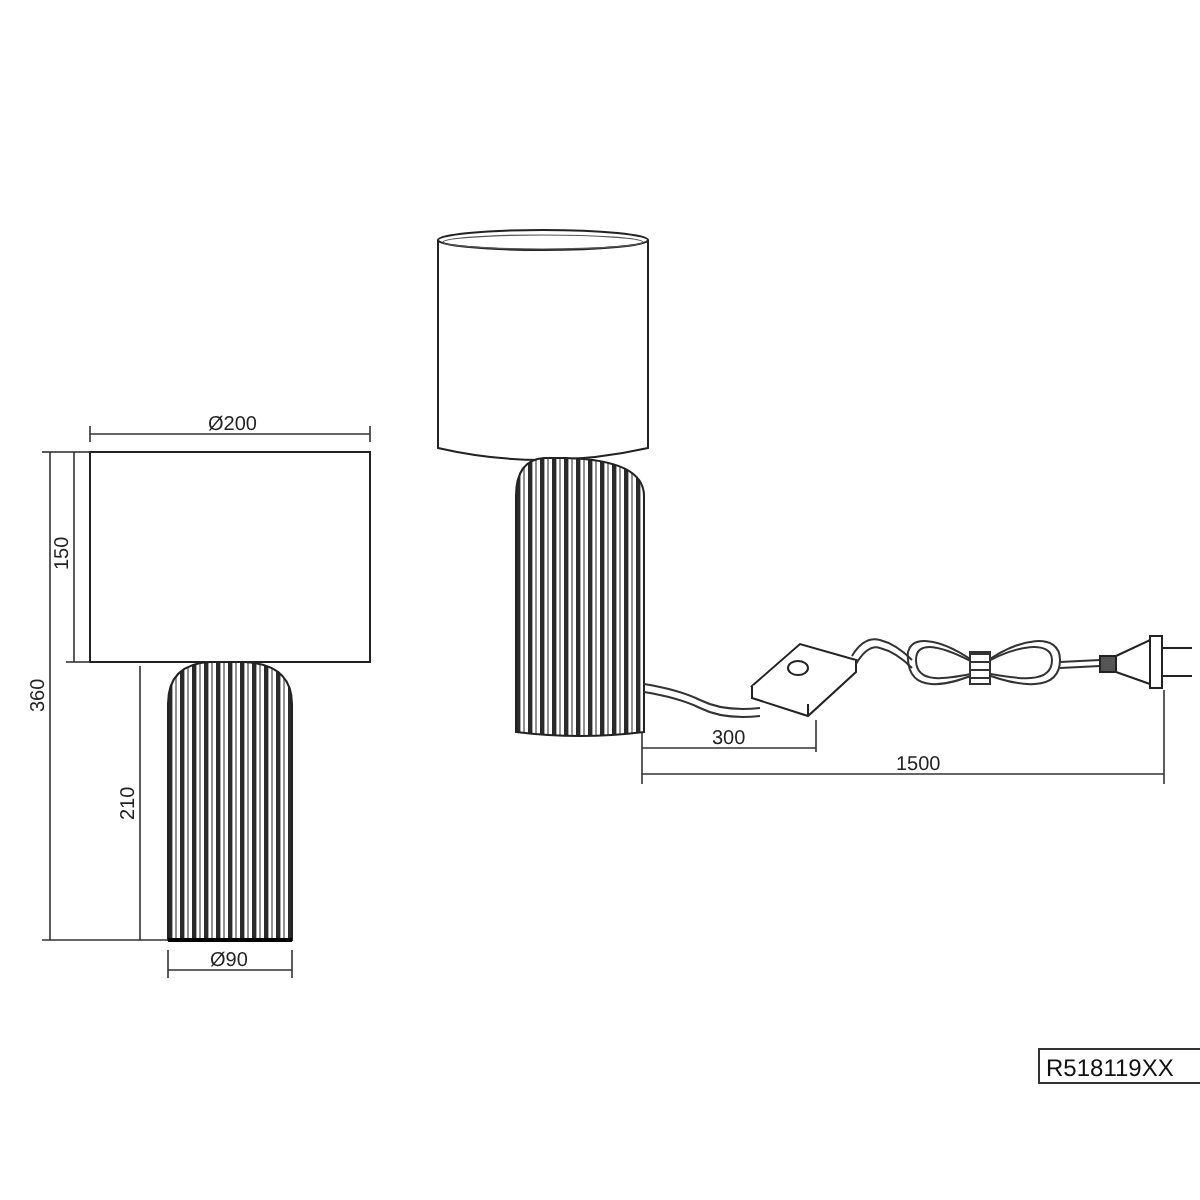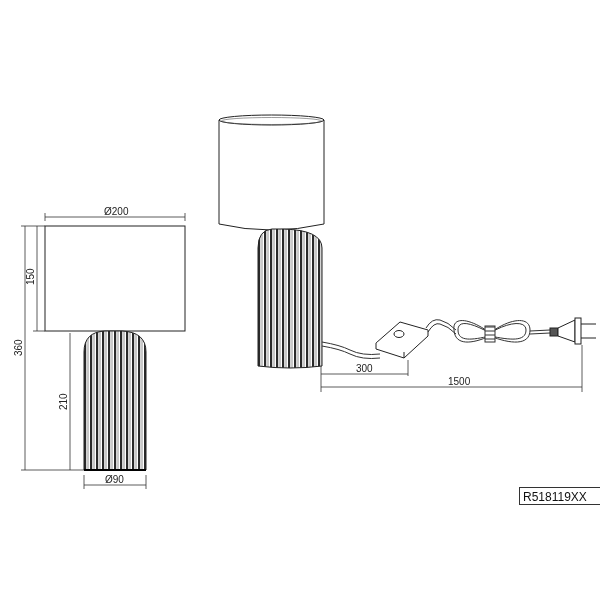--- a/index.html
+++ b/index.html
@@ -1,19 +1,19 @@
 <!DOCTYPE html>
 <html><head>
 <meta charset="utf-8">
 <style>
   html,body{margin:0;padding:0;background:#ffffff;}
   body{width:600px;height:600px;position:relative;overflow:hidden;font-family:"Liberation Sans",sans-serif;}
   svg{position:absolute;left:0;top:0;}
   .dim{font-family:"Liberation Sans",sans-serif;font-size:10px;fill:#222;}
-  .code{position:absolute;left:519px;top:487px;width:81px;height:18px;border:1px solid #333;border-right:none;font-size:12px;color:#111;line-height:18px;padding-left:3px;box-sizing:border-box;font-family:"Liberation Sans",sans-serif;}
+  .code{position:absolute;left:519px;top:524px;width:81px;height:18px;border:1px solid #333;border-right:none;font-size:12px;color:#111;line-height:18px;padding-left:3px;box-sizing:border-box;font-family:"Liberation Sans",sans-serif;}
 </style>
 </head>
 <body>
 
 <svg width="600" height="600" viewBox="0 0 600 600">
   <defs>
     <pattern id="flute" x="0" y="0" width="6" height="10" patternUnits="userSpaceOnUse">
       <rect width="6" height="10" fill="#fff"></rect>
       <rect x="0" y="0" width="2.2" height="10" fill="#2a2a2a"></rect>
       <rect x="3.6" y="0" width="0.8" height="10" fill="#777"></rect>

